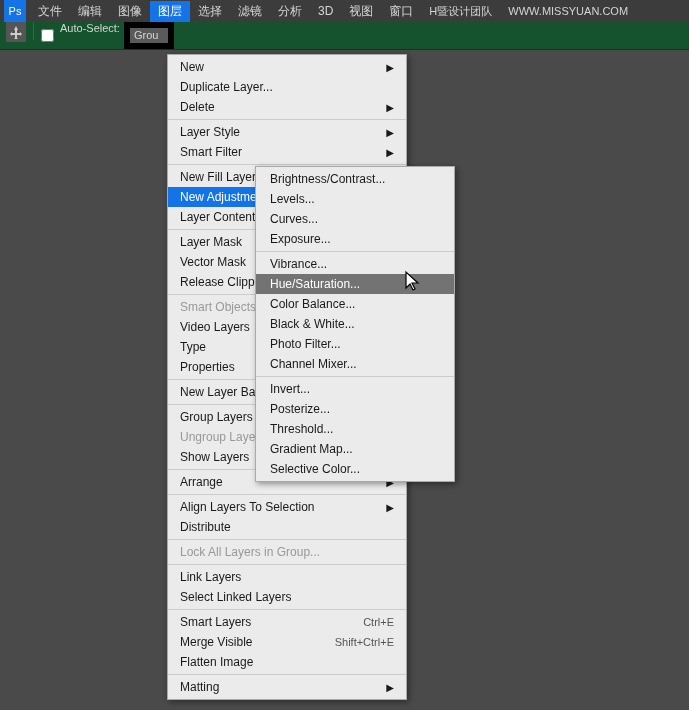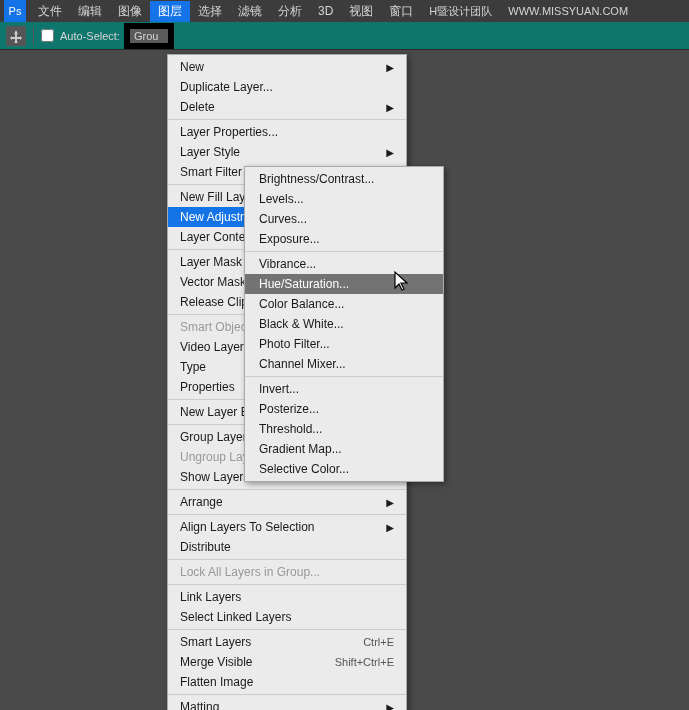--- a/index.html
+++ b/index.html
@@ -38,24 +38,23 @@
       background: #1473e6;
       display: flex; align-items: center; justify-content: center;
       color: white; font-weight: normal; font-size: 11px;
       margin-right: 4px;
     }
 
     
     .toolbar {
       width: 100%;
       height: 28px;
-      background: #0f766e;
+      background: #14532d;
       border-bottom: 1px solid #2a2a2a;
       display: flex;
-      align-items: center;
       padding: 0 6px;
       gap: 4px;
     }
 
     
     .dropdown-container {
       position: absolute;
       top: 22px;
       left: 167px;
       z-index: 100;
@@ -124,21 +123,21 @@
       background: #ccc;
       margin: 2px 0;
     }
 
     
     .has-submenu { position: relative; }
 
     
     .adj-submenu-wrapper {
       position: absolute;
-      left: 235px; 
+      left: 246px; 
       top: 166px;  
       z-index: 102;
       padding-left: 9px;
     }
   </style>
 </head>
 <body>
 
 <div class="menu-bar">
   <div class="ps-logo">Ps</div>
@@ -177,23 +176,20 @@
     </div>
     <div class="menu-item">
       <span>Duplicate Layer...</span>
     </div>
     <div class="menu-item has-submenu">
       <span>Delete</span>
       <span class="arrow">▶</span>
     </div>
     <div class="menu-separator"></div>
 
-    <div class="menu-item">
-      <span>Layer Properties...</span>
-    </div>
     <div class="menu-item has-submenu">
       <span>Layer Style</span>
       <span class="arrow">▶</span>
     </div>
     <div class="menu-item has-submenu">
       <span>Smart Filter</span>
       <span class="arrow">▶</span>
     </div>
     <div class="menu-separator"></div>
 

